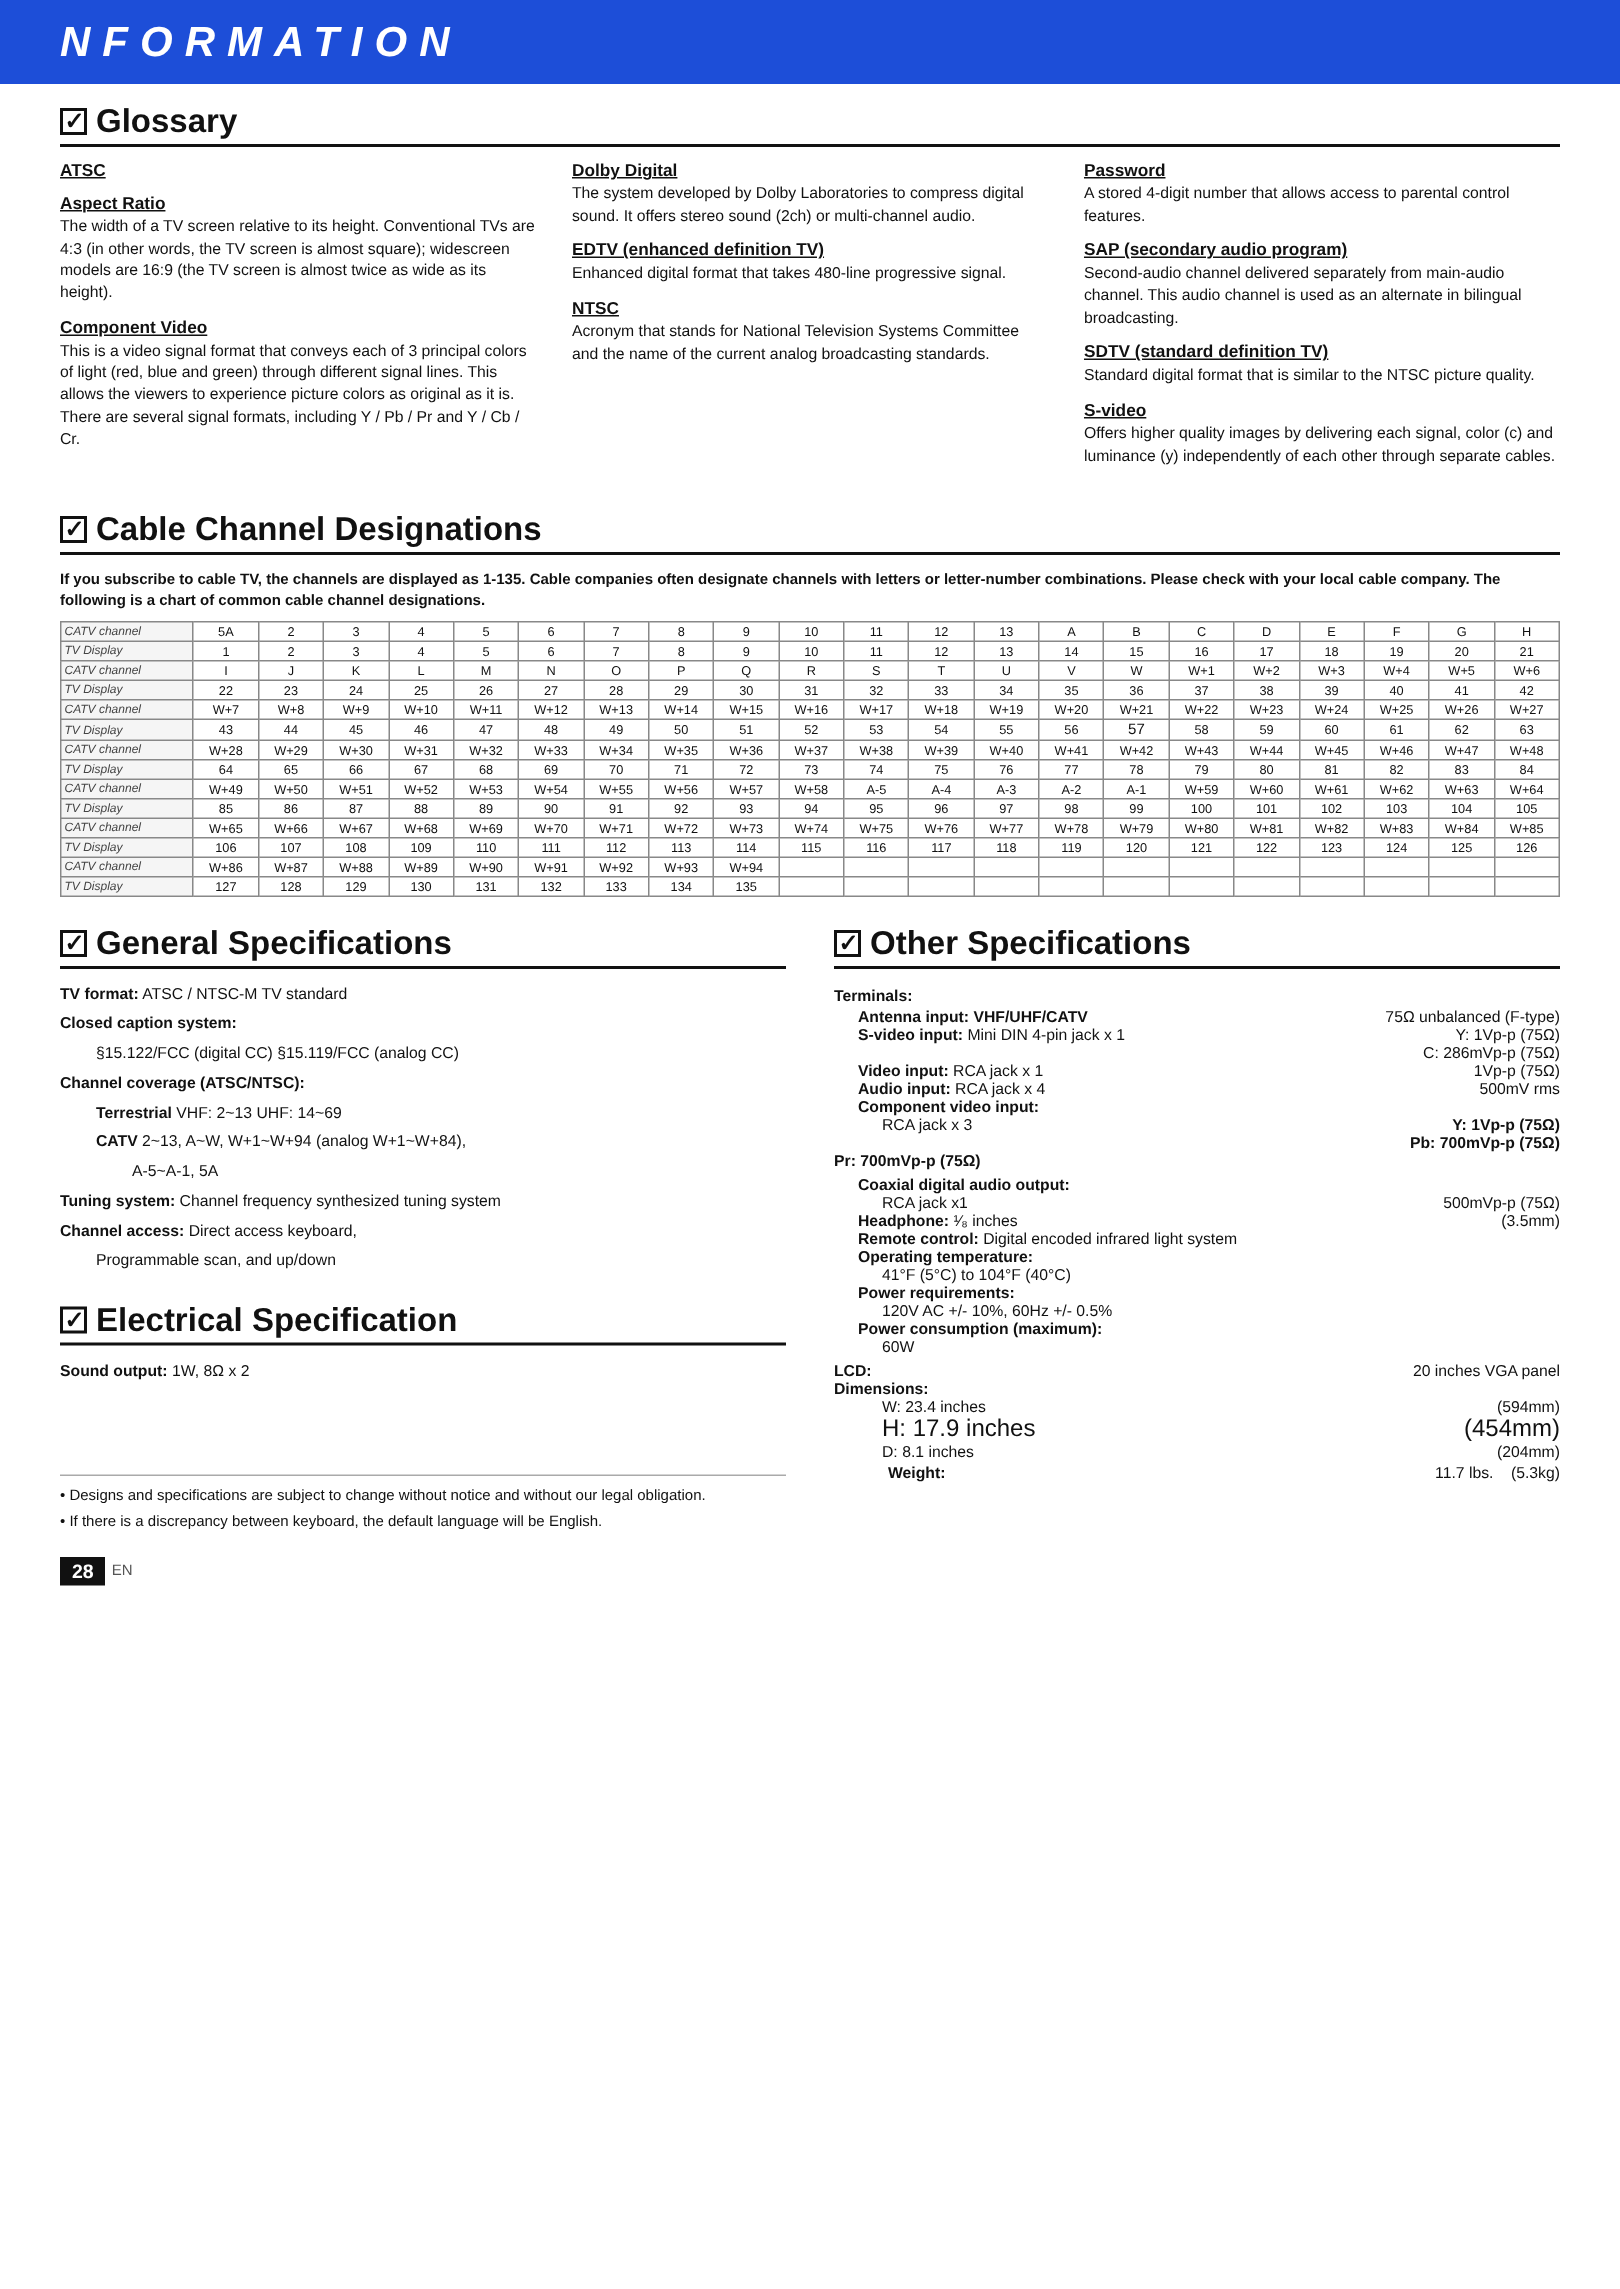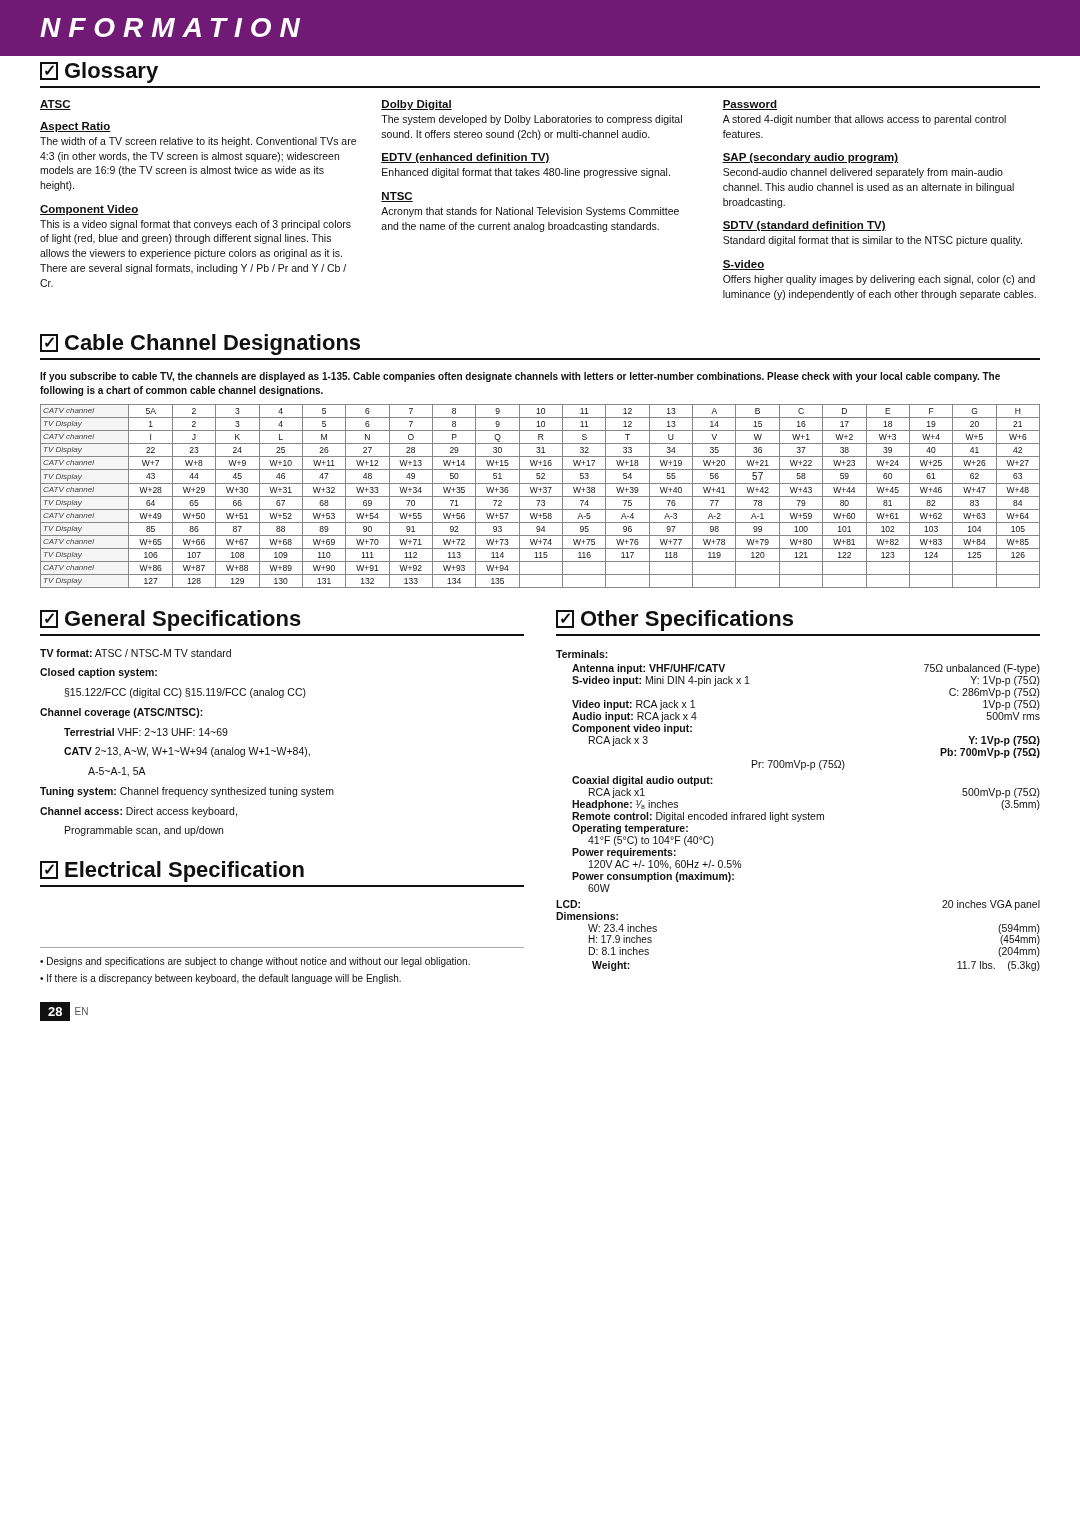--- a/index.html
+++ b/index.html
@@ -8,28 +8,28 @@
       font-family: Arial, Helvetica, sans-serif;
       font-size: 11px;
       color: #111;
       width: 1080px;
       min-height: 1526px;
       padding: 0;
     }
 
     
     .page-header {
-      background: #701a75;
+      background: #1d4ed8;
       color: #fff;
       padding: 12px 40px;
       font-size: 28px;
       font-weight: bold;
       letter-spacing: 8px;
       font-style: italic;
-      margin-bottom: 2px;
+      margin-bottom: 12px;
     }
 
     .main-content {
       padding: 0 40px;
     }
 
     
     .section-title {
       font-size: 22px;
       font-weight: bold;
@@ -609,20 +609,24 @@
         <div class="spec-entry spec-indent">
           Programmable scan, and up/down
         </div>
       </div>
 
       <div class="spec-section" style="margin-top:18px;">
         <div class="section-title">
           <span class="checkbox-icon"></span>
           <span>Electrical Specification</span>
         </div>
+        <div class="spec-entry">
+          <span class="spec-label">Sound output: </span>
+          <span class="spec-value"> 1W, 8Ω x 2</span>
+        </div>
       </div>
 
       <div class="footnotes" style="margin-top:60px;">
         <div style="margin-bottom:6px;">• Designs and specifications are subject to change without notice and without our legal obligation.</div>
         <div>• If there is a discrepancy between keyboard, the default language will be English.</div>
       </div>
     </div>
 
     <div>
       <div class="spec-section">
@@ -662,21 +666,21 @@
         <div style="padding-left:16px;font-size:10.5px;">
           <span style="font-weight:bold;">Component video input:</span>
         </div>
         <div style="display:flex;justify-content:space-between;padding-left:32px;font-size:10.5px;">
           <span>RCA jack x 3</span>
           <span style="font-weight:bold;">Y:  1Vp-p (75Ω)</span>
         </div>
         <div style="text-align:right;font-size:10.5px;font-weight:bold;">
           <span>Pb: 700mVp-p (75Ω)</span>
         </div>
-        <div style="text-align:center;font-size:10.5px;font-weight:normal;">
+        <div style="text-align:left;font-size:10.5px;font-weight:bold;">
           <span>Pr:  700mVp-p (75Ω)</span>
         </div>
 
         <div style="padding-left:16px;font-size:10.5px;margin-top:4px;">
           <span style="font-weight:bold;">Coaxial digital audio output:</span>
         </div>
         <div style="display:flex;justify-content:space-between;padding-left:32px;font-size:10.5px;">
           <span>RCA jack x1</span>
           <span>500mVp-p (75Ω)</span>
         </div>
@@ -717,21 +721,21 @@
           <span>20 inches VGA panel</span>
         </div>
 
         <div style="font-size:10.5px;">
           <span style="font-weight:bold;">Dimensions:</span>
         </div>
         <div style="display:flex;justify-content:space-between;padding-left:32px;font-size:10.5px;">
           <span>W: 23.4 inches</span>
           <span>(594mm)</span>
         </div>
-        <div style="display:flex;justify-content:space-between;padding-left:32px;font-size:10px;">
+        <div style="display:flex;justify-content:space-between;padding-left:32px;font-size:16px;">
           <span>H: 17.9 inches</span>
           <span>(454mm)</span>
         </div>
         <div style="display:flex;justify-content:space-between;padding-left:32px;font-size:10.5px;">
           <span>D:  8.1 inches</span>
           <span>(204mm)</span>
         </div>
 
         <div style="display:flex;justify-content:space-between;font-size:10.5px;margin-top:2px;">
           <span style="font-weight:bold;margin-left:36px;">Weight:</span>

